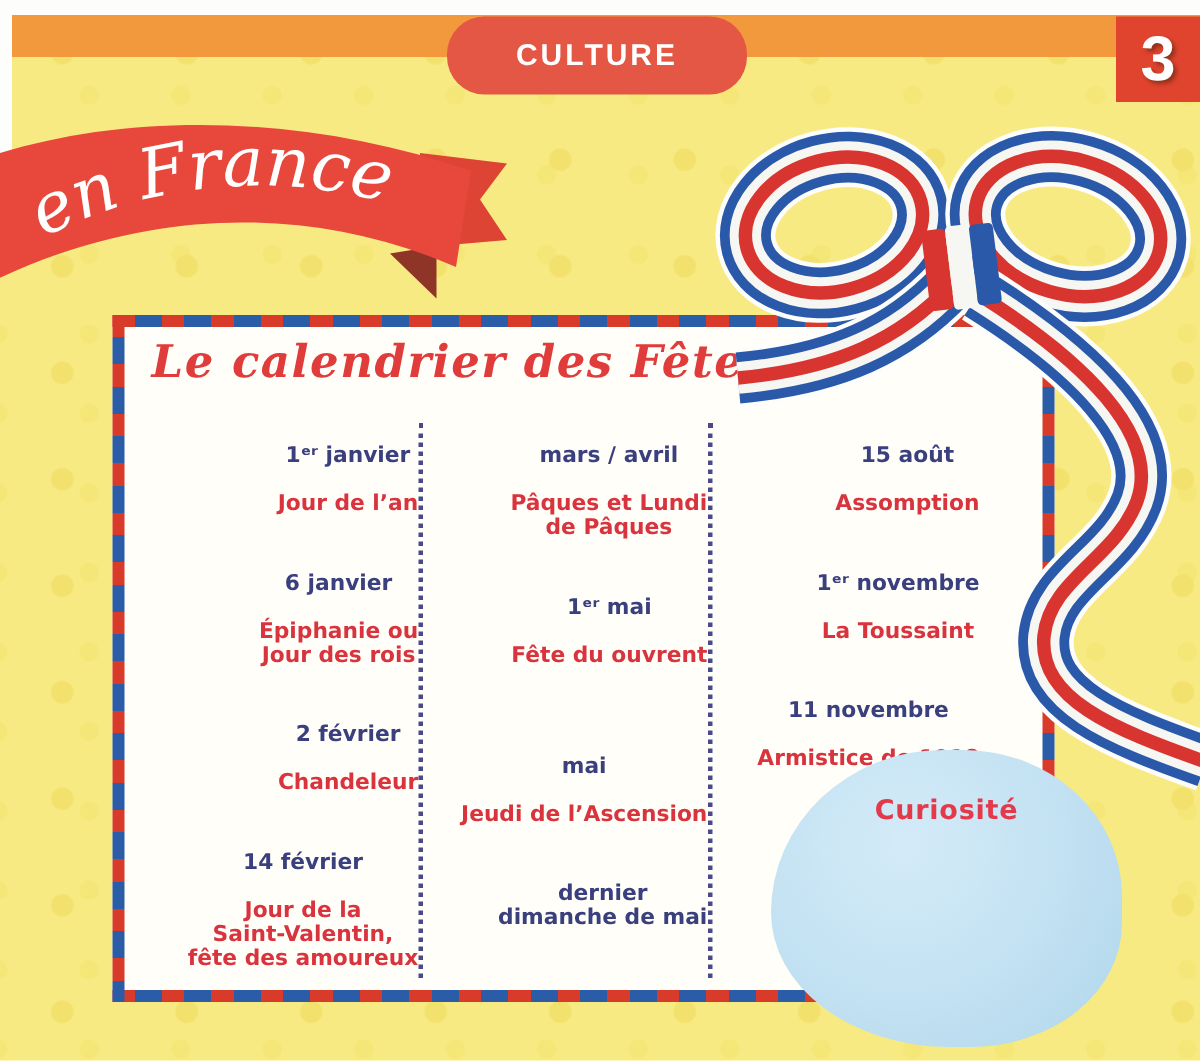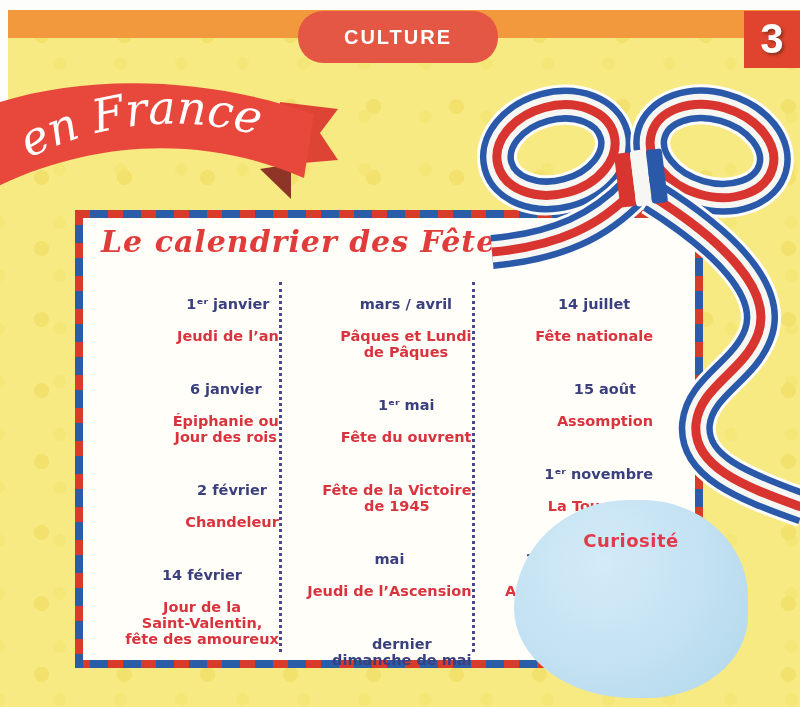--- a/index.html
+++ b/index.html
@@ -76,21 +76,21 @@
     <div class="edge v left"></div>
     <div class="edge v right"></div>
 
     <div class="card-title">Le calendrier des Fêtes</div>
 
     <div class="columns">
       <div class="column col1">
 
           <div class="entry">
             <div class="date">1ᵉʳ janvier</div>
-            <div class="name">Jeudi de l’an</div>
+            <div class="name">Jour de l’an</div>
           </div>
 
           <div class="entry">
             <div class="date">6 janvier</div>
             <div class="name">Épiphanie ou
 Jour des rois</div>
           </div>
 
           <div class="entry">
             <div class="date">2 février</div>
@@ -118,43 +118,37 @@
             <div class="name">Pâques et Lundi
 de Pâques</div>
           </div>
 
           <div class="entry">
             <div class="date">1ᵉʳ mai</div>
             <div class="name">Fête du ouvrent</div>
           </div>
 
           <div class="entry">
-            <div class="name">Fête de la Victoire
-de 1945</div>
           </div>
 
           <div class="entry">
             <div class="date">mai</div>
             <div class="name">Jeudi de l’Ascension</div>
           </div>
 
           <div class="entry">
             <div class="date">dernier
 dimanche de mai</div>
             
           </div>
 
         </div>
       <div class="divider"></div>
       <div class="column col3">
 
-          <div class="entry">
-            <div class="date">14 juillet</div>
-            <div class="name">Fête nationale</div>
-          </div>
 
           <div class="entry">
             <div class="date">15 août</div>
             <div class="name">Assomption</div>
           </div>
 
           <div class="entry">
             <div class="date">1ᵉʳ novembre</div>
             <div class="name">La Toussaint</div>
           </div>

